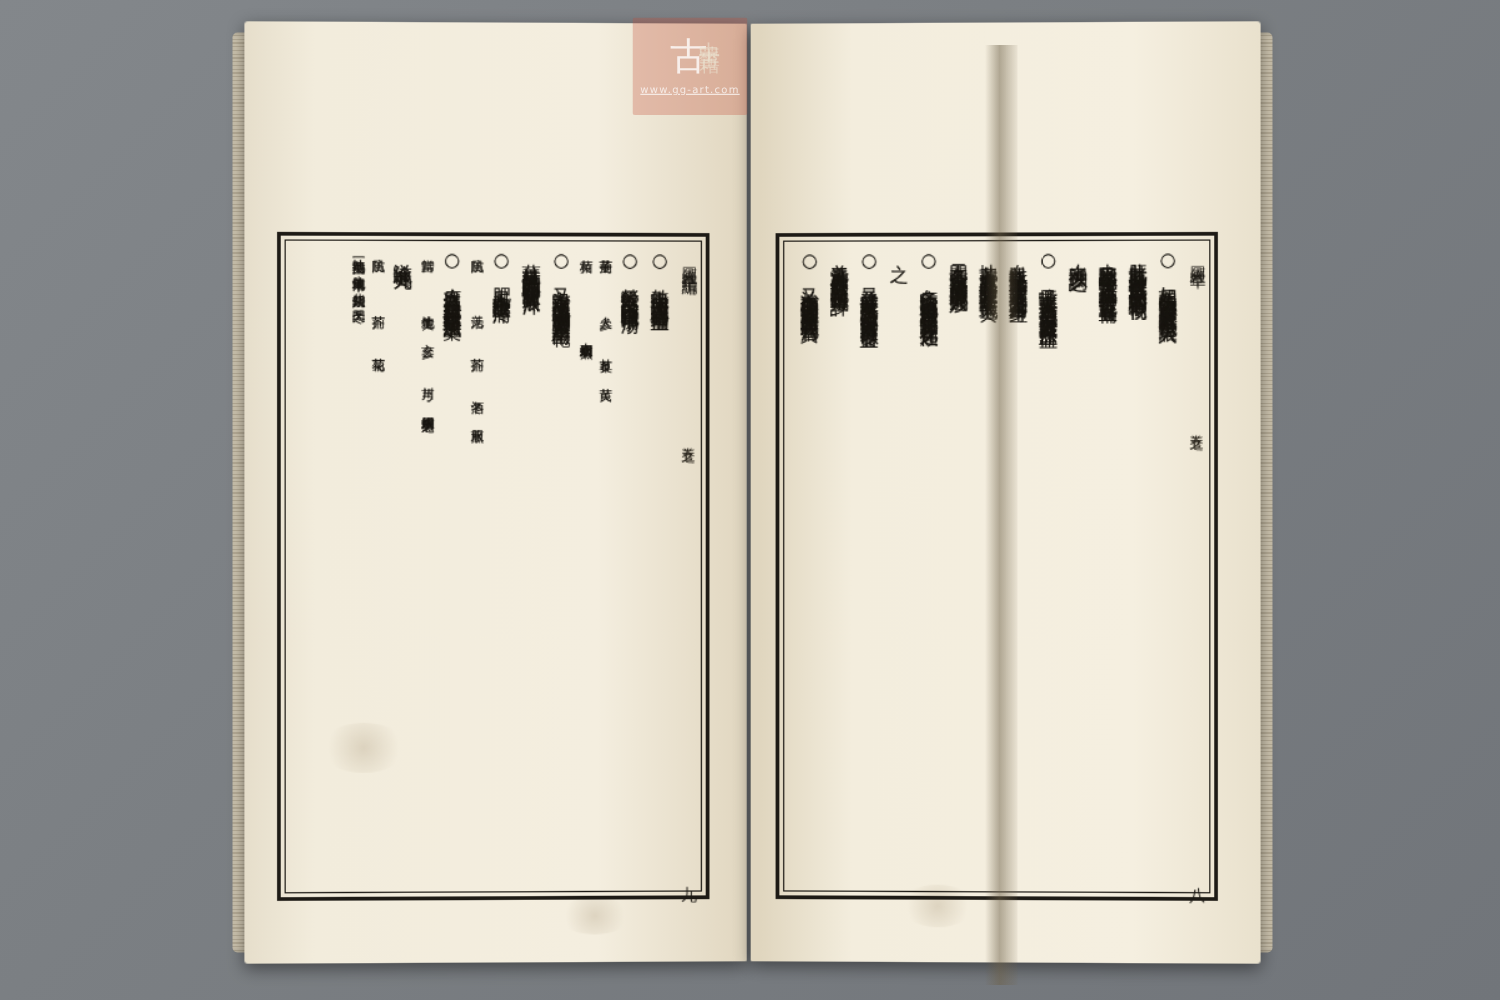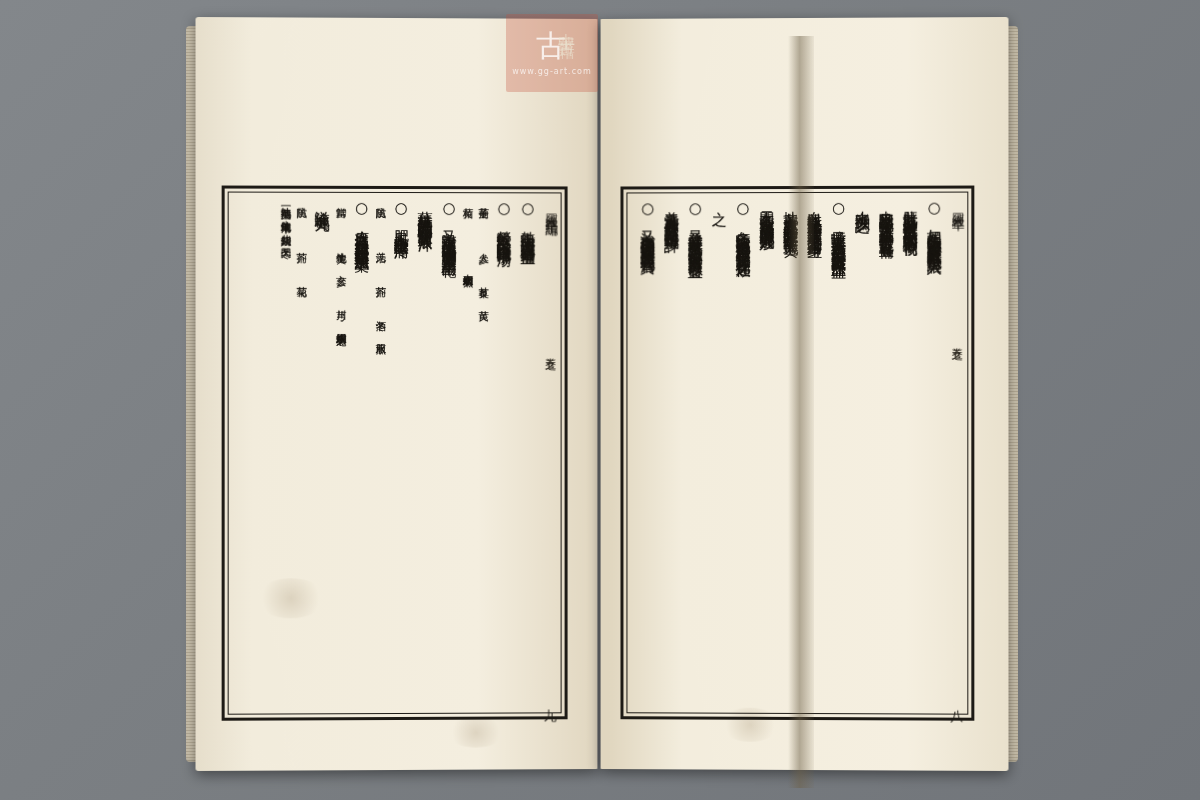--- a/index.html
+++ b/index.html
@@ -189,20 +189,21 @@
     color: rgba(255,255,255,0.78);
     line-height: 1;
     letter-spacing: 2px;
   }
   .stamp .url {
     font-family: "DejaVu Sans", sans-serif;
     font-size: 8px;
     color: rgba(255,255,255,0.7);
     margin-top: 6px;
     letter-spacing: 1px;
+    text-decoration: underline;
   }
   .stamp-right {
     position: absolute;
     left: 556px;
     top: 20px;
     writing-mode: vertical-rl;
     font-family: "DejaVu Serif", serif;
     font-size: 17px;
     color: rgba(235,228,210,0.55);
     letter-spacing: 3px;

